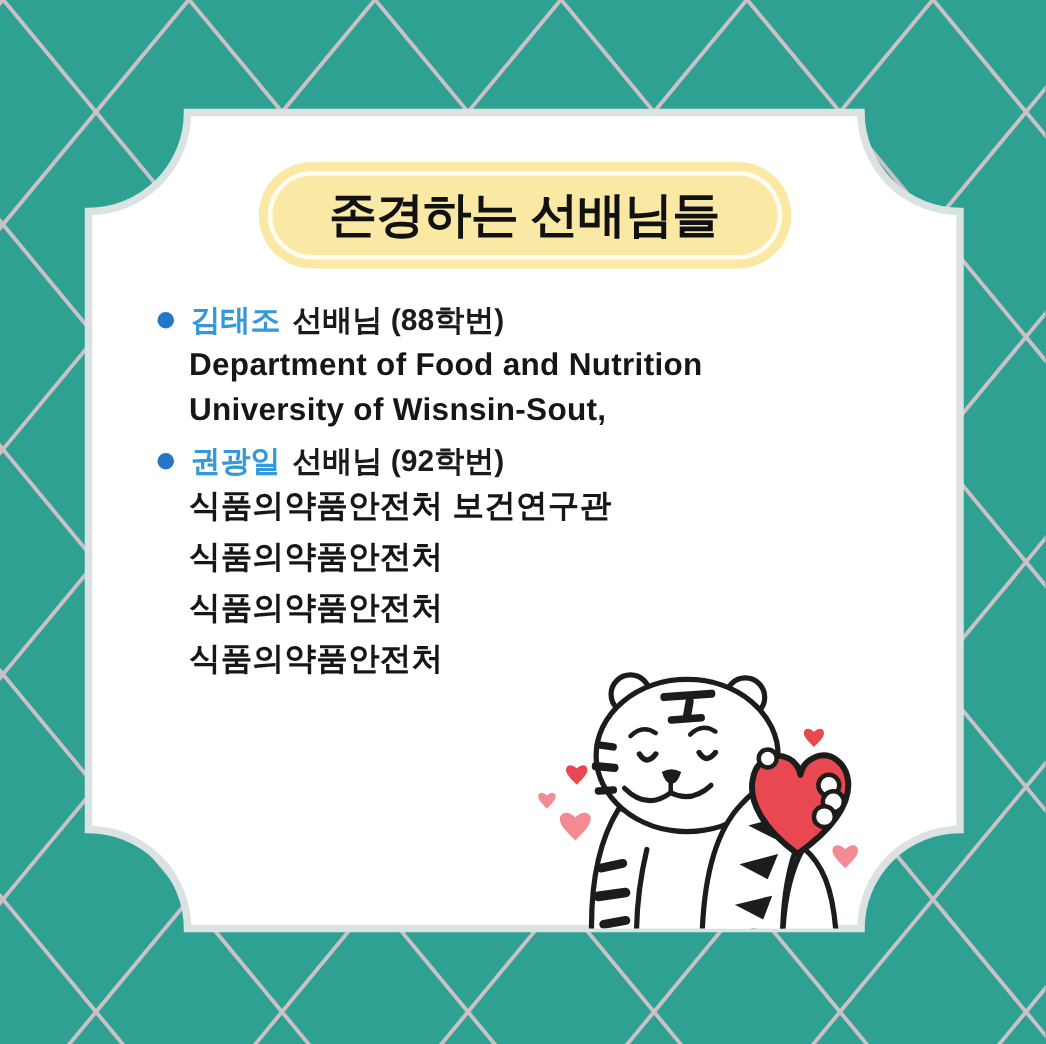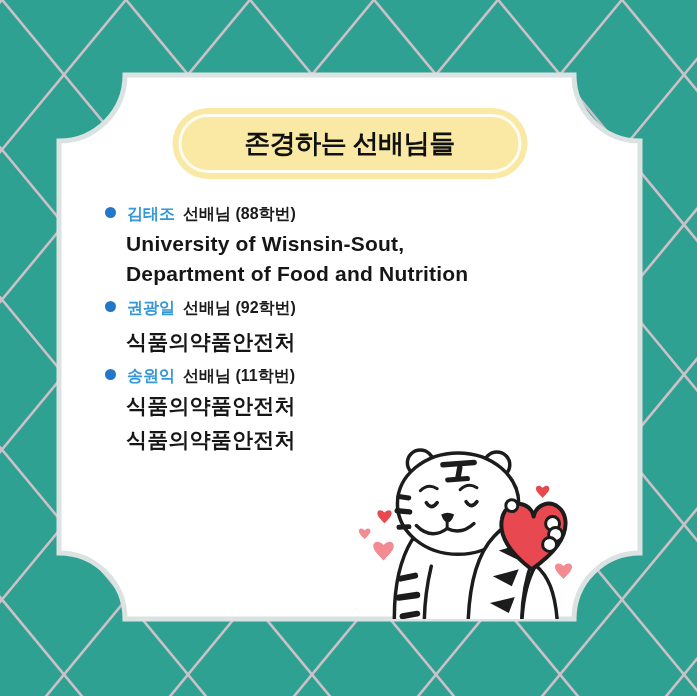--- a/index.html
+++ b/index.html
@@ -15,25 +15,25 @@
   .title-pill{
     position:absolute;left:50%;top:33px;transform:translateX(-50%);
     width:355px;height:71px;background:#F9E9A4;border-radius:36px;
   }
   .title-pill-inner{
     position:absolute;left:6px;right:6px;top:6px;bottom:6px;
     border:3px solid #FFFDF2;border-radius:30px;
     display:flex;align-items:center;justify-content:center;
   }
   .title-text{
-    font-size:26px;font-weight:800;color:#111;letter-spacing:-0.5px;
+    font-size:32px;font-weight:800;color:#111;letter-spacing:-0.5px;
   }
   .senior-list{position:absolute;left:46px;top:124px;width:490px;color:#151515;}
   .item{margin-bottom:4px;}
-  .name-line{height:30px;line-height:30px;font-size:16px;font-weight:700;white-space:nowrap;}
+  .name-line{height:30px;line-height:30px;font-size:20px;font-weight:700;white-space:nowrap;}
   .bullet{
     display:inline-block;width:11px;height:11px;border-radius:50%;
     background:#2277C9;margin-right:11px;vertical-align:1px;
   }
   .name{color:#3598D8;}
   .suffix{color:#1b1b1b;margin-left:8px;}
   .detail{
     height:30px;line-height:30px;font-size:21px;font-weight:600;
     padding-left:21px;white-space:nowrap;color:#161616;letter-spacing:0.2px;
   }
@@ -81,38 +81,36 @@
         <span class="title-text">존경하는 선배님들</span>
       </div>
     </div>
 
     <div class="senior-list">
 
       <div class="item">
         <div class="name-line">
           <span class="bullet"></span><span class="name">김태조</span><span class="suffix">선배님 (88학번)</span>
         </div>
+        <div class="detail">Department of Food and Nutrition</div>
         <div class="detail">University of Wisnsin-Sout,</div>
-        <div class="detail">Department of Food and Nutrition</div>
       </div>
 
       <div class="item">
         <div class="name-line">
           <span class="bullet"></span><span class="name">권광일</span><span class="suffix">선배님 (92학번)</span>
         </div>
+        <div class="detail">식품의약품안전처 보건연구관</div>
       </div>
 
       <div class="item">
         <div class="detail">식품의약품안전처</div>
       </div>
 
       <div class="item">
-        <div class="name-line">
-          <span class="bullet"></span><span class="name">송원익</span><span class="suffix">선배님 (11학번)</span>
-        </div>
         <div class="detail">식품의약품안전처</div>
       </div>
 
       <div class="item">
         <div class="detail">식품의약품안전처</div>
       </div>
 
     </div>
 
     <svg class="tiger" viewBox="0 0 250 180" aria-hidden="true">

